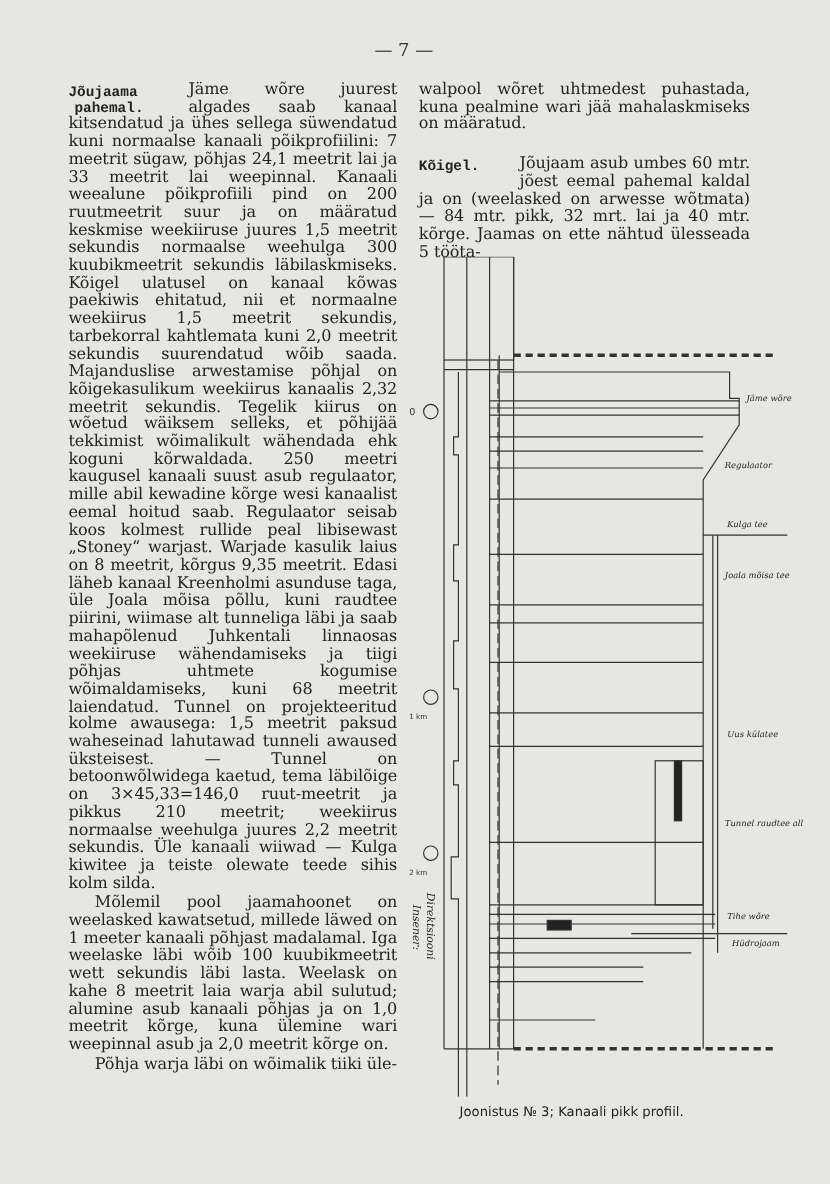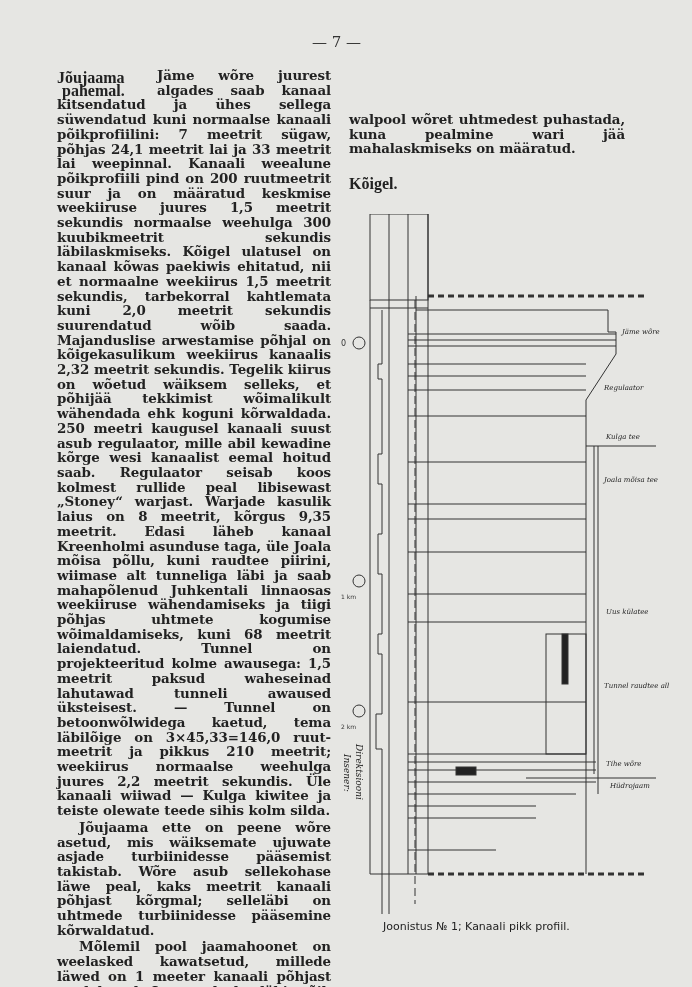--- a/index.html
+++ b/index.html
@@ -11,31 +11,31 @@
     position: relative;
   }
   .page-number {
     position: absolute; top: 33px; left: 312px;
     font-size: 15px; color: #333;
   }
   .col-left {
     position: absolute; left: 57px; top: 68px; width: 274px;
   }
   .col-right {
-    position: absolute; left: 349px; top: 68px; width: 276px; margin-top: 44px;
+    position: absolute; left: 349px; top: 68px; width: 276px;
   }
   .para {
     margin: 0; font-size: 13.4px; line-height: 14.7px;
-    text-align: justify; letter-spacing: -0.1px; font-weight: bold;
+    text-align: justify; letter-spacing: -0.1px;
   }
   .para.indent { text-indent: 22px; margin-top: 2px; }
   .side-head {
     float: left; width: 100px;
-    font-family: Liberation Serif, serif; font-weight: bold;
-    font-size: 16px; line-height: 13px; margin-top: 3px;
+    font-family: Liberation Mono, monospace; font-weight: bold;
+    font-size: 12px; line-height: 13px; margin-top: 3px;
   }
   .side-head span { display: block; }
   .side-head span.second { padding-left: 5px; }
   .section-gap { height: 18px; }
   .drawing {
     position: absolute; left: 336px; top: 214px; width: 356px; height: 700px;
   }
   .caption {
     position: absolute; left: 383px; top: 920px;
     font-family: "DejaVu Sans", sans-serif; font-size: 11px; color: #222;
@@ -45,29 +45,29 @@
 <body>
 
 <div class="page-number">— 7 —</div>
 
 <div class="col-left">
   <div class="side-head">
     <span>Jõujaama</span>
     <span class="second">pahemal.</span>
   </div>
   <p class="para" style="text-indent:0;">Jäme wõre juurest algades saab kanaal kitsendatud ja ühes sellega süwendatud kuni normaalse kanaali põikprofiilini: 7 meetrit sügaw, põhjas 24,1 meetrit lai ja 33 meetrit lai weepinnal. Kanaali weealune põikprofiili pind on 200 ruutmeetrit suur ja on määratud keskmise weekiiruse juures 1,5 meetrit sekundis normaalse weehulga 300 kuubikmeetrit sekundis läbilaskmiseks. Kõigel ulatusel on kanaal kõwas paekiwis ehitatud, nii et normaalne weekiirus 1,5 meetrit sekundis, tarbekorral kahtlemata kuni 2,0 meetrit sekundis suurendatud wõib saada. Majanduslise arwestamise põhjal on kõigekasulikum weekiirus kanaalis 2,32 meetrit sekundis. Tegelik kiirus on wõetud wäiksem selleks, et põhijää tekkimist wõimalikult wähendada ehk koguni kõrwaldada. 250 meetri kaugusel kanaali suust asub regulaator, mille abil kewadine kõrge wesi kanaalist eemal hoitud saab. Regulaator seisab koos kolmest rullide peal libisewast „Stoney“ warjast. Warjade kasulik laius on 8 meetrit, kõrgus 9,35 meetrit. Edasi läheb kanaal Kreenholmi asunduse taga, üle Joala mõisa põllu, kuni raudtee piirini, wiimase alt tunneliga läbi ja saab mahapõlenud Juhkentali linnaosas weekiiruse wähendamiseks ja tiigi põhjas uhtmete kogumise wõimaldamiseks, kuni 68 meetrit laiendatud. Tunnel on projekteeritud kolme awausega: 1,5 meetrit paksud waheseinad lahutawad tunneli awaused üksteisest. — Tunnel on betoonwõlwidega kaetud, tema läbilõige on 3×45,33=146,0 ruut-meetrit ja pikkus 210 meetrit; weekiirus normaalse weehulga juures 2,2 meetrit sekundis. Üle kanaali wiiwad — Kulga kiwitee ja teiste olewate teede sihis kolm silda.</p>
-  <p class="para indent">Jõujaama ette on peene wõre asetud, mis wäiksemate ujuwate asjade turbiinidesse pääsemist takistab. Wõre asub sellekohase läwe peal, kaks meetrit kanaali põhjast kõrgmal; sellеläbi on uhtmede turbiinidesse pääsemine kõrwaldatud.</p>
   <p class="para indent">Mõlemil pool jaamahoonet on weelasked kawatsetud, millede läwed on 1 meeter kanaali põhjast madalamal. Iga weelaske läbi wõib 100 kuubikmeetrit wett sekundis läbi lasta. Weelask on kahe 8 meetrit laia warja abil sulutud; alumine asub kanaali põhjas ja on 1,0 meetrit kõrge, kuna ülemine wari weepinnal asub ja 2,0 meetrit kõrge on.</p>
   <p class="para indent">Põhja warja läbi on wõimalik tiiki üle-</p>
 </div>
 
 <div class="col-right">
   <p class="para">walpool wõret uhtmedest puhastada, kuna pealmine wari jää mahalaskmiseks on määratud.</p>
   <div class="section-gap"></div>
   <div class="side-head" style="width:84px;">Kõigel.</div>
+  <p class="para">Jõujaam asub umbes 60 mtr. jõest eemal pahemal kaldal ja on (weelasked on arwesse wõtmata) — 84 mtr. pikk, 32 mrt. lai ja 40 mtr. kõrge. Jaamas on ette nähtud ülesseada 5 tööta-</p>
 </div>
 
 <svg class="drawing" viewBox="0 0 356 700" xmlns="http://www.w3.org/2000/svg">
   <g stroke="#333" fill="none" stroke-width="1">
 
     <rect x="34" y="0" width="58" height="86"></rect>
     <line x1="53" y1="0" x2="53" y2="700"></line>
     <line x1="72" y1="0" x2="72" y2="660"></line>
     <line x1="92" y1="0" x2="92" y2="660"></line>
     <line x1="34" y1="86" x2="34" y2="660"></line>
@@ -136,13 +136,13 @@
     <text x="270" y="552">Tihe wõre</text>
     <text x="274" y="574">Hüdrojaam</text>
   </g>
 
   <g font-family="DejaVu Serif, serif" font-style="italic" font-size="9" fill="#222">
     <text transform="translate(20,530) rotate(90)">Direktsiooni</text>
     <text transform="translate(8,540) rotate(90)">Insener:</text>
   </g>
 </svg>
 
-<div class="caption">Joonistus № 1; Kanaali pikk profiil.</div>
+<div class="caption">Joonistus № 3; Kanaali pikk profiil.</div>
 
 </body></html>

